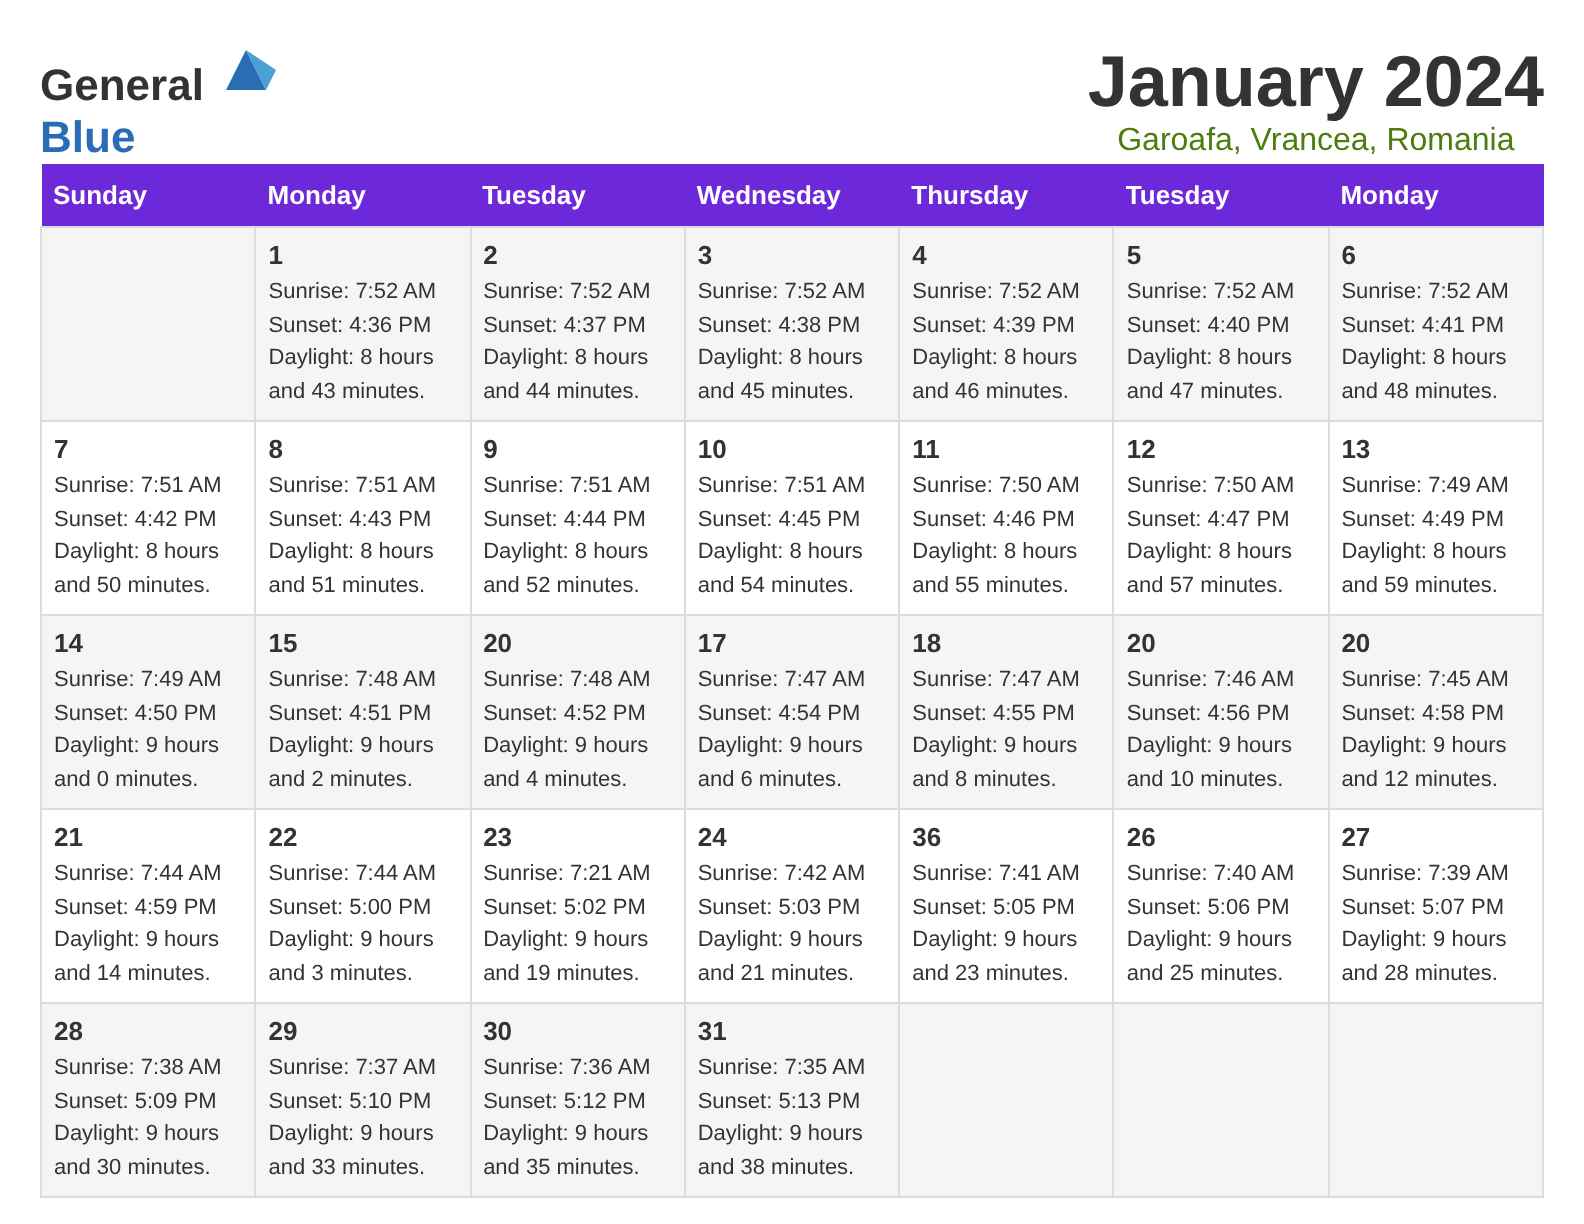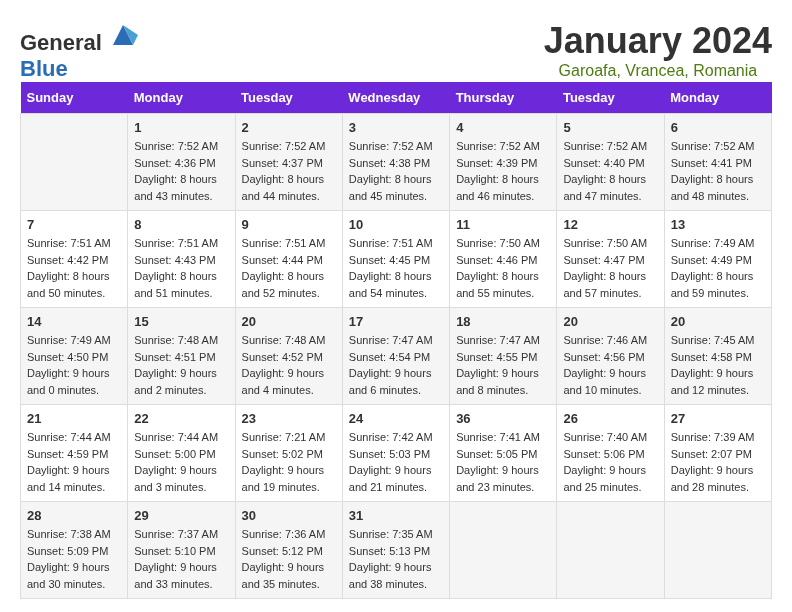--- a/index.html
+++ b/index.html
@@ -361,21 +361,21 @@
             <div>Sunrise: 7:40 AM</div>
             <div>Sunset: 5:06 PM</div>
             <div>Daylight: 9 hours</div>
             <div>and 25 minutes.</div>
           </div>
         </td>
         <td>
           <span class="day-number">27</span>
           <div class="day-info">
             <div>Sunrise: 7:39 AM</div>
-            <div>Sunset: 2:07 PM</div>
+            <div>Sunset: 5:07 PM</div>
             <div>Daylight: 9 hours</div>
             <div>and 28 minutes.</div>
           </div>
         </td>
       </tr>
       <tr>
         <td>
           <span class="day-number">28</span>
           <div class="day-info">
             <div>Sunrise: 7:38 AM</div>

